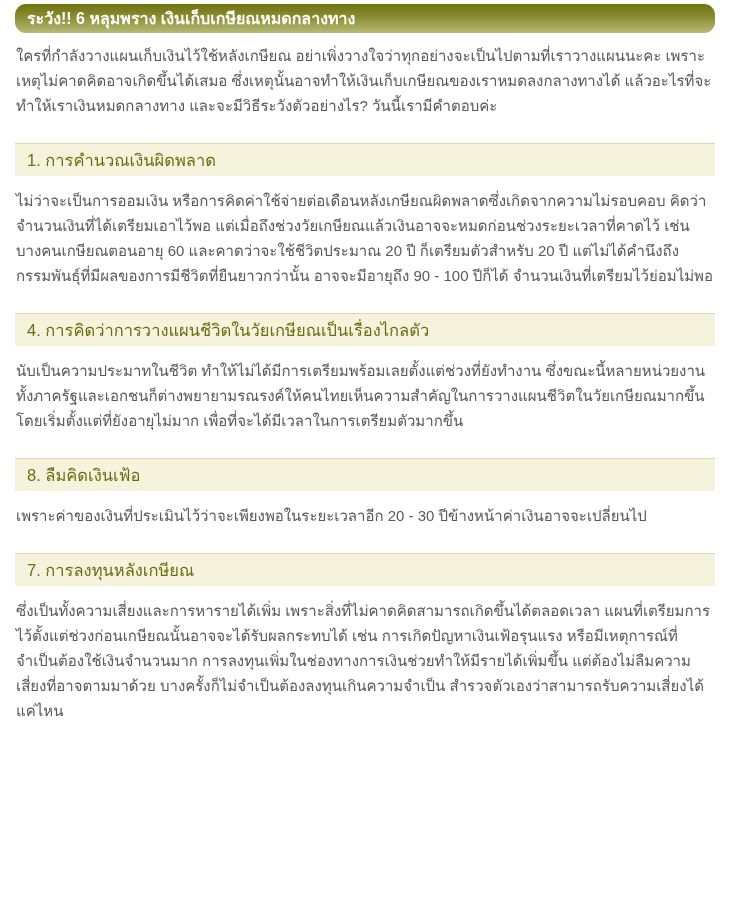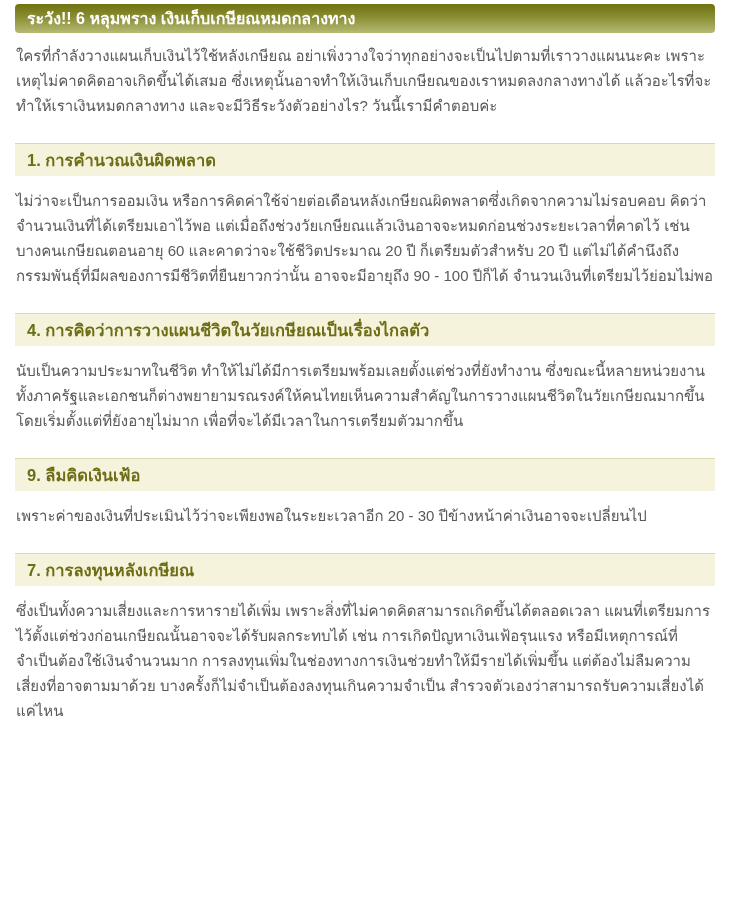--- a/index.html
+++ b/index.html
@@ -22,32 +22,32 @@
     display: flex;
     flex-direction: column;
   }
   .title-bar {
     background: linear-gradient(to bottom, #6f720e 0%, #8a8d33 45%, #b6ba74 100%);
     color: #ffffff;
     font-weight: bold;
     font-size: 16px;
     line-height: 18px;
     padding: 6px 12px 5px 12px;
-    border-radius: 4px;
+    border-radius: 11px;
   }
   .intro {
     font-size: 15px;
     line-height: 25px;
     margin: 10px 2px 0 1px;
   }
   .section-heading {
     background: #f6f3dd;
     border-top: 1px solid #dcd9b2;
     color: #6c6d14;
-    font-weight: bold;
+    font-weight: normal;
     font-size: 16.5px;
     line-height: 19px;
     padding: 7px 12px 6px 12px;
     margin-top: 25px;
   }
   .section-body {
     font-size: 15px;
     line-height: 25px;
     margin: 12px 1px 0 1px;
   }
@@ -69,21 +69,21 @@
   <div>
   </div>
 
 
   <div>
     <div class="section-heading">4. การคิดว่าการวางแผนชีวิตในวัยเกษียณเป็นเรื่องไกลตัว</div>
     <div class="section-body">นับเป็นความประมาทในชีวิต ทำให้ไม่ได้มีการเตรียมพร้อมเลยตั้งแต่ช่วงที่ยังทำงาน ซึ่งขณะนี้หลายหน่วยงานทั้งภาครัฐและเอกชนก็ต่างพยายามรณรงค์ให้คนไทยเห็นความสำคัญในการวางแผนชีวิตในวัยเกษียณมากขึ้น โดยเริ่มตั้งแต่ที่ยังอายุไม่มาก เพื่อที่จะได้มีเวลาในการเตรียมตัวมากขึ้น</div>
   </div>
 
   <div>
-    <div class="section-heading">9. ลืมคิดเงินเฟ้อ</div>
+    <div class="section-heading">8. ลืมคิดเงินเฟ้อ</div>
     <div class="section-body">เพราะค่าของเงินที่ประเมินไว้ว่าจะเพียงพอในระยะเวลาอีก 20 - 30 ปีข้างหน้าค่าเงินอาจจะเปลี่ยนไป</div>
   </div>
 
   <div>
     <div class="section-heading">7. การลงทุนหลังเกษียณ</div>
     <div class="section-body">ซึ่งเป็นทั้งความเสี่ยงและการหารายได้เพิ่ม เพราะสิ่งที่ไม่คาดคิดสามารถเกิดขึ้นได้ตลอดเวลา แผนที่เตรียมการไว้ตั้งแต่ช่วงก่อนเกษียณนั้นอาจจะได้รับผลกระทบได้ เช่น การเกิดปัญหาเงินเฟ้อรุนแรง หรือมีเหตุการณ์ที่จำเป็นต้องใช้เงินจำนวนมาก การลงทุนเพิ่มในช่องทางการเงินช่วยทำให้มีรายได้เพิ่มขึ้น แต่ต้องไม่ลืมความเสี่ยงที่อาจตามมาด้วย บางครั้งก็ไม่จำเป็นต้องลงทุนเกินความจำเป็น สำรวจตัวเองว่าสามารถรับความเสี่ยงได้แค่ไหน</div>
   </div>
 
 </div>
 

